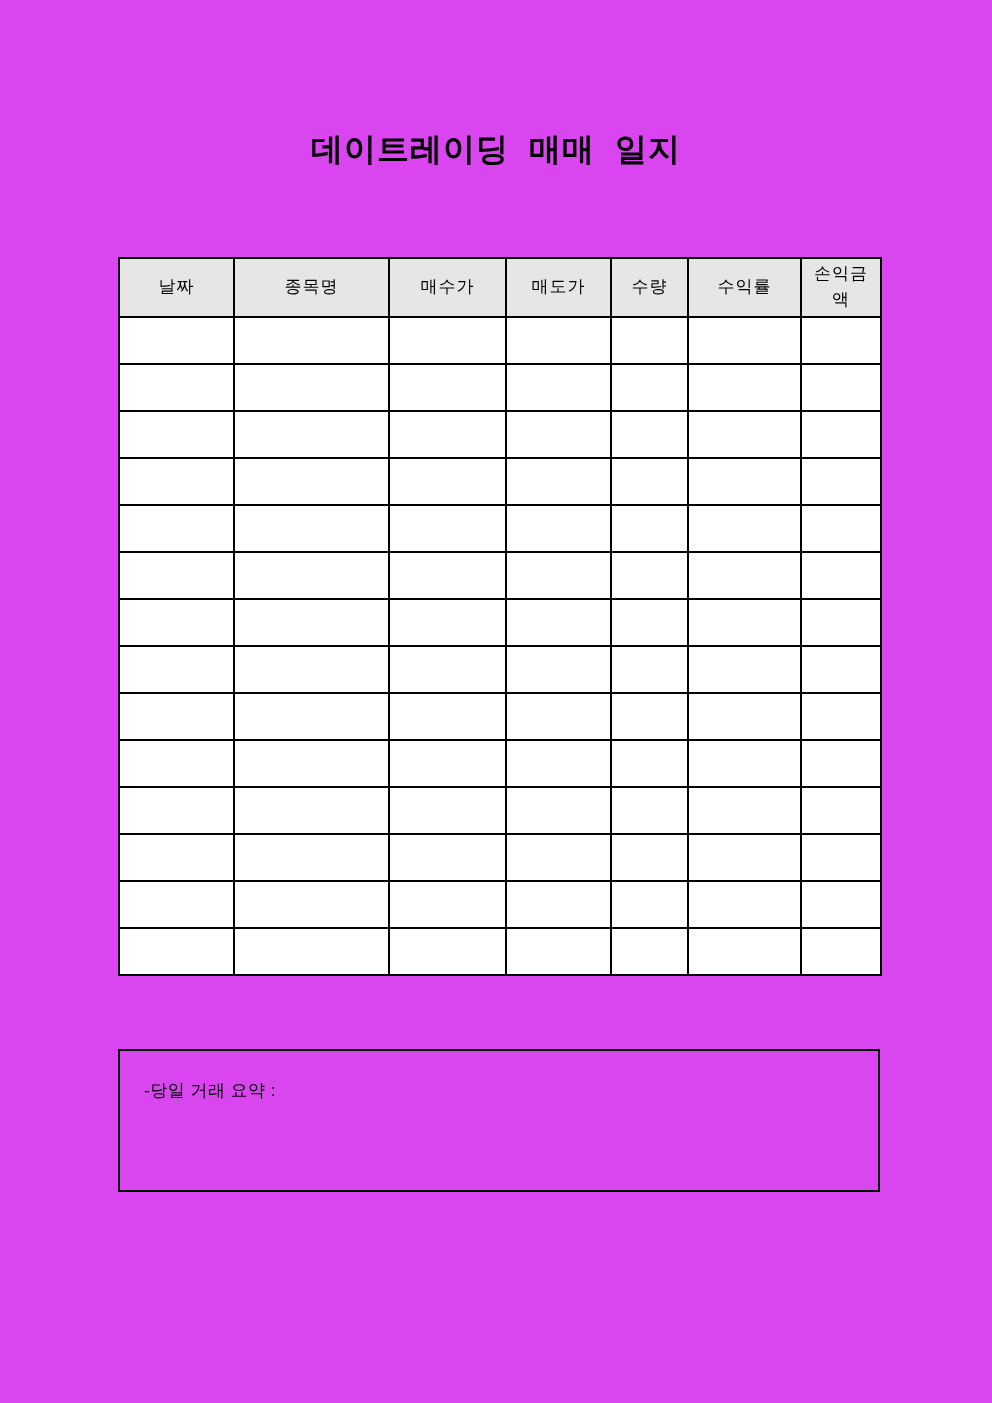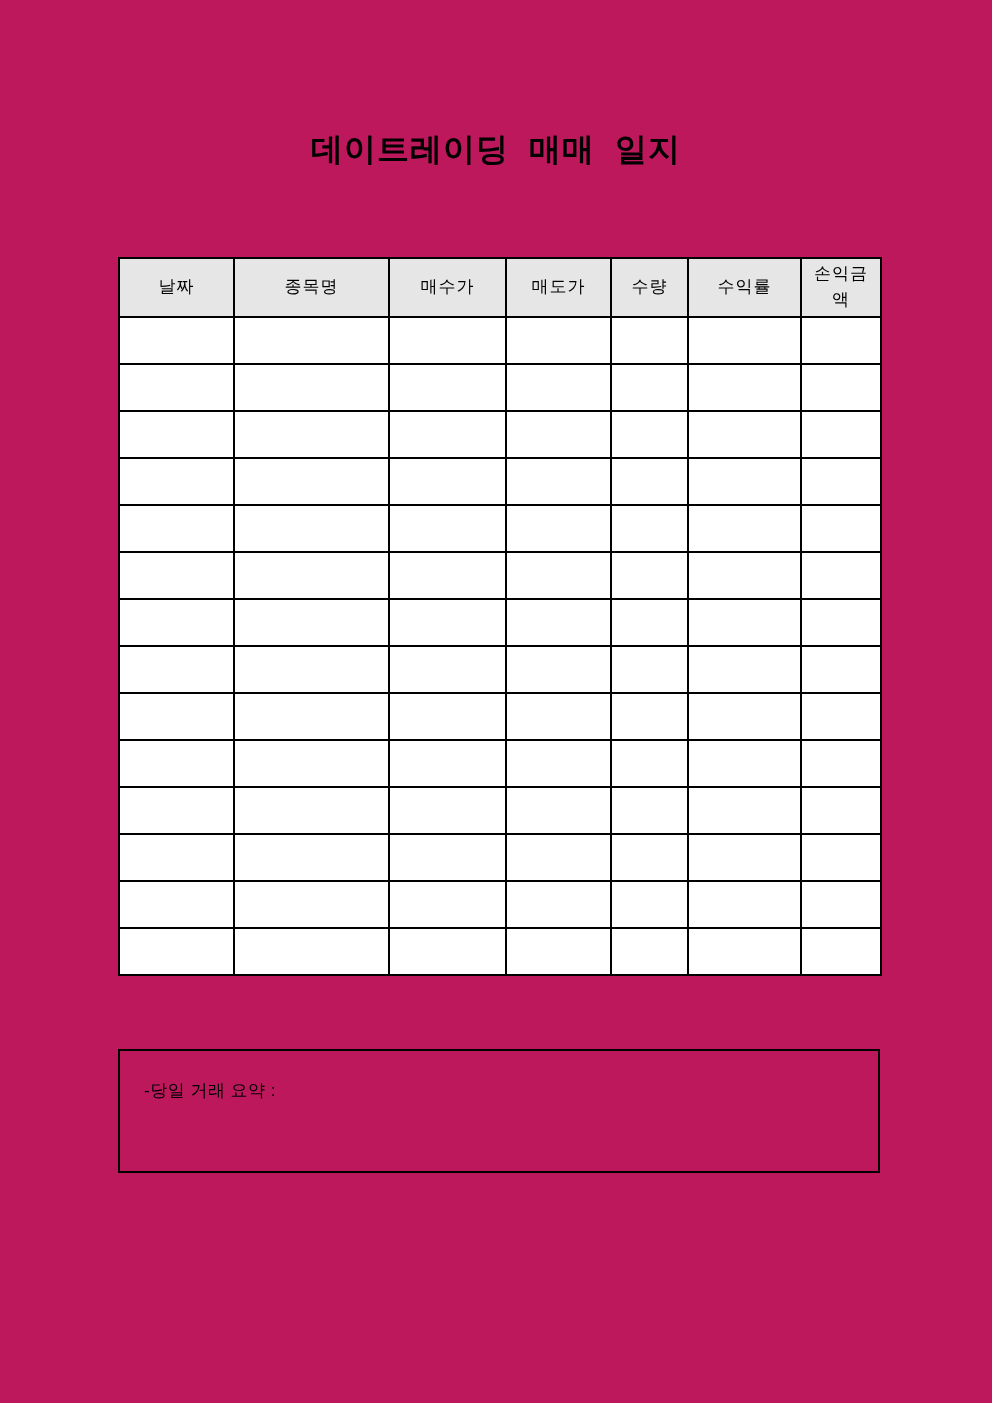--- a/index.html
+++ b/index.html
@@ -10,21 +10,21 @@
   html,body{ background:#ffffff; }
   body{
     font-family:"Liberation Sans","DejaVu Sans",sans-serif;
     color:#000;
   }
   .page{
     position:relative;
     width:992px;
     height:1403px;
     margin:0 auto;
-    background:#be185d;
+    background:#d946ef;
     overflow:hidden;
   }
   .title{
     position:absolute;
     top:128px;
     left:0;
     width:100%;
     text-align:center;
     font-size:32px;
     font-weight:bold;
@@ -58,21 +58,21 @@
   }
   table.journal td{
     height:47px;
     background:#ffffff;
   }
   .notes-box{
     position:absolute;
     left:118px;
     top:1049px;
     width:762px;
-    height:124px;
+    height:143px;
     border:2px solid var(--border-color);
     padding:20px 0 0 24px;
   }
   .notes-box p{
     font-size:17px;
     line-height:40px;
     letter-spacing:0.5px;
     white-space:pre;
   }
 </style>

